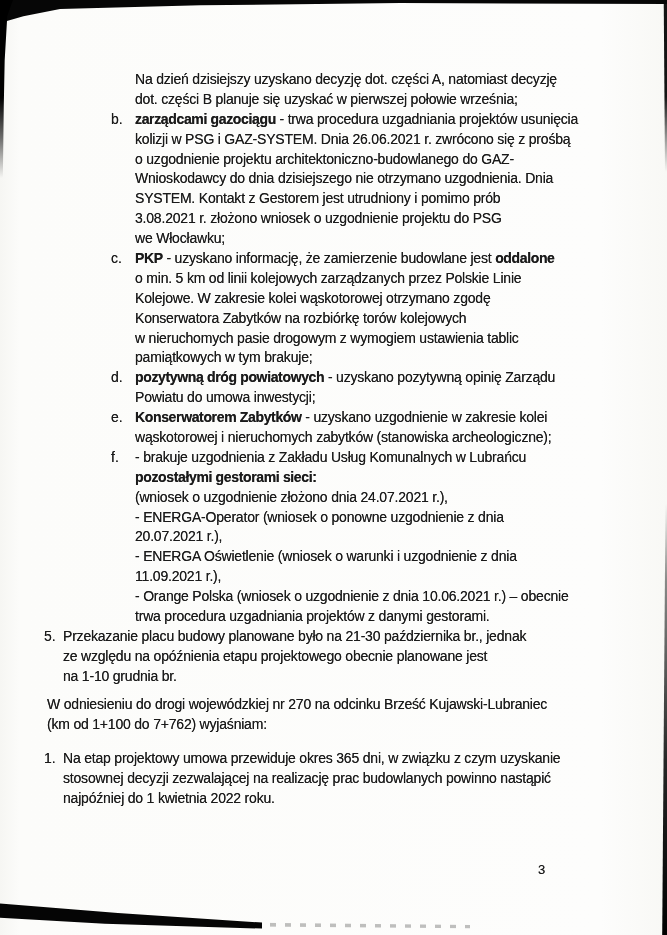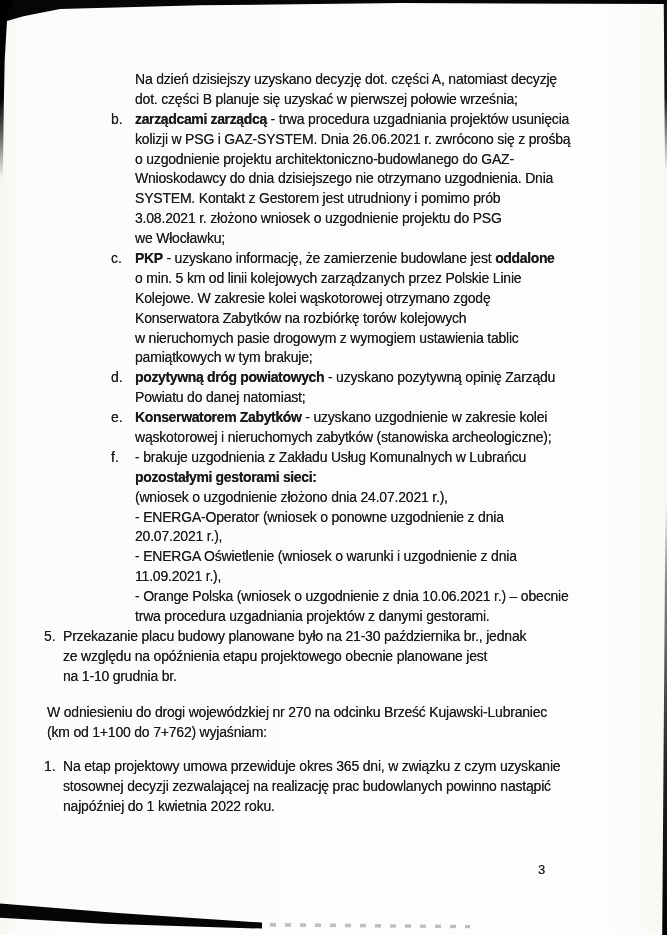--- a/index.html
+++ b/index.html
@@ -75,41 +75,41 @@
   <div class="scan-bottom-wedge"></div>
   <div class="scan-bottom-specks"></div>
 
   <div class="doc-content">
       <div class="block indent-list">
         <div class="line"><span>Na dzień dzisiejszy uzyskano decyzję dot. części A, natomiast decyzję</span></div>
         <div class="line"><span>dot. części B planuje się uzyskać w pierwszej połowie września;</span></div>
       </div>
       <div class="block indent-list">
         <span class="label-letter">b.</span>
-        <div class="line"><span class="b">zarządcami zarządcą</span><span> - trwa procedura uzgadniania projektów usunięcia</span></div>
+        <div class="line"><span class="b">zarządcami gazociągu</span><span> - trwa procedura uzgadniania projektów usunięcia</span></div>
         <div class="line"><span>kolizji w PSG i GAZ-SYSTEM. Dnia 26.06.2021 r. zwrócono się z prośbą</span></div>
         <div class="line"><span>o uzgodnienie projektu architektoniczno-budowlanego do GAZ-</span></div>
         <div class="line"><span>Wnioskodawcy do dnia dzisiejszego nie otrzymano uzgodnienia. Dnia</span></div>
         <div class="line"><span>SYSTEM. Kontakt z Gestorem jest utrudniony i pomimo prób</span></div>
         <div class="line"><span>3.08.2021 r. złożono wniosek o uzgodnienie projektu do PSG</span></div>
         <div class="line"><span>we Włocławku;</span></div>
       </div>
       <div class="block indent-list">
         <span class="label-letter">c.</span>
         <div class="line"><span class="b">PKP</span><span> - uzyskano informację, że zamierzenie budowlane jest </span><span class="b">oddalone</span></div>
         <div class="line"><span>o min. 5 km od linii kolejowych zarządzanych przez Polskie Linie</span></div>
         <div class="line"><span>Kolejowe. W zakresie kolei wąskotorowej otrzymano zgodę</span></div>
         <div class="line"><span>Konserwatora Zabytków na rozbiórkę torów kolejowych</span></div>
         <div class="line"><span>w nieruchomych pasie drogowym z wymogiem ustawienia tablic</span></div>
         <div class="line"><span>pamiątkowych w tym brakuje;</span></div>
       </div>
       <div class="block indent-list">
         <span class="label-letter">d.</span>
         <div class="line"><span class="b">pozytywną dróg powiatowych</span><span> - uzyskano pozytywną opinię Zarządu</span></div>
-        <div class="line"><span>Powiatu do danej natomiast;</span></div>
+        <div class="line"><span>Powiatu do umowa inwestycji;</span></div>
       </div>
       <div class="block indent-list">
         <span class="label-letter">e.</span>
         <div class="line"><span class="b">Konserwatorem Zabytków</span><span> - uzyskano uzgodnienie w zakresie kolei</span></div>
         <div class="line"><span>wąskotorowej i nieruchomych zabytków (stanowiska archeologiczne);</span></div>
       </div>
       <div class="block indent-list">
         <span class="label-letter">f.</span>
         <div class="line"><span>- brakuje uzgodnienia z Zakładu Usług Komunalnych w Lubrańcu</span></div>
         <div class="line"><span class="b">pozostałymi gestorami sieci:</span></div>
@@ -120,21 +120,21 @@
         <div class="line"><span>11.09.2021 r.),</span></div>
         <div class="line"><span>- Orange Polska (wniosek o uzgodnienie z dnia 10.06.2021 r.) – obecnie</span></div>
         <div class="line"><span>trwa procedura uzgadniania projektów z danymi gestorami.</span></div>
       </div>
       <div class="block indent-num">
         <span class="label-num">5.</span>
         <div class="line"><span>Przekazanie placu budowy planowane było na 21-30 października br., jednak</span></div>
         <div class="line"><span>ze względu na opóźnienia etapu projektowego obecnie planowane jest</span></div>
         <div class="line"><span>na 1-10 grudnia br.</span></div>
       </div>
-      <div class="block indent-para" style="margin-top: 16px;">
+      <div class="block indent-para" style="margin-top: 8px;">
         <div class="line"><span>W odniesieniu do drogi wojewódzkiej nr 270 na odcinku Brześć Kujawski-Lubraniec</span></div>
         <div class="line"><span>(km od 1+100 do 7+762) wyjaśniam:</span></div>
       </div>
       <div class="block indent-num" style="margin-top: 15px;">
         <span class="label-num">1.</span>
         <div class="line"><span>Na etap projektowy umowa przewiduje okres 365 dni, w związku z czym uzyskanie</span></div>
         <div class="line"><span>stosownej decyzji zezwalającej na realizację prac budowlanych powinno nastąpić</span></div>
         <div class="line"><span>najpóźniej do 1 kwietnia 2022 roku.</span></div>
       </div>
     </div>

